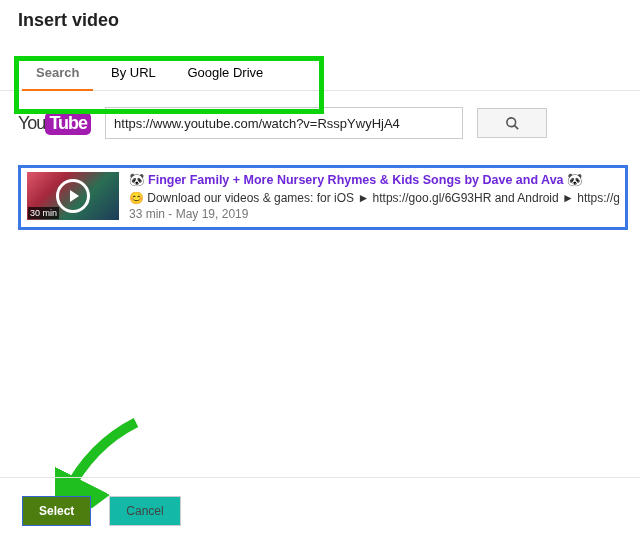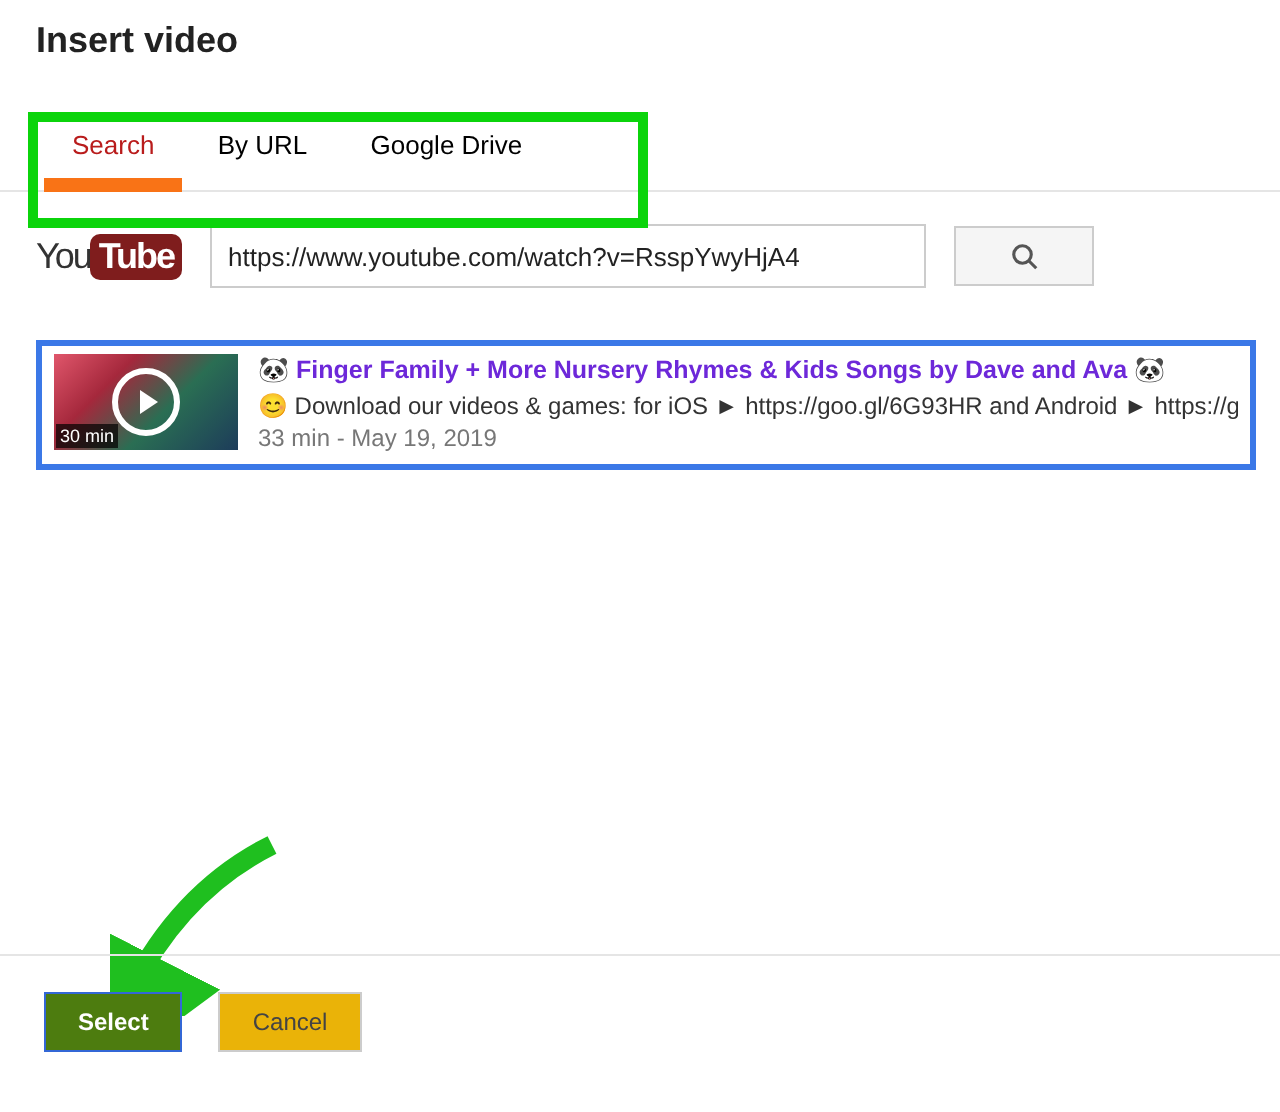--- a/index.html
+++ b/index.html
@@ -1,39 +1,39 @@
 <!DOCTYPE html>
 <html><head>
 <meta charset="utf-8">
 <style>
 html,body{margin:0;padding:0;font-family:Arial,Helvetica,sans-serif;font-size:13px;color:#222;background:#fff}
 .wrap{width:640px;height:556px;position:relative;overflow:hidden}
 .title{font-size:18px;font-weight:700;padding:10px 18px 6px;color:#222}
 .tabs-highlight{position:absolute;top:56px;left:14px;width:310px;height:58px;border:5px solid #0bd40b;box-sizing:border-box;pointer-events:none}
 .tabs-row{padding:8px 0 0 22px;border-bottom:1px solid #e5e5e5;margin-top:10px}
 .tab{display:inline-block;padding:10px 14px 9px;color:#000000;cursor:pointer;font-size:13px}
-.tab.active{color:#b91c1c;font-weight:400;border-bottom:7px solid #f97316;margin-bottom:-1px}
+.tab.active{color:#737373;font-weight:700;border-bottom:2px solid #f97316;margin-bottom:-1px}
 .search-row{padding:16px 0 0 18px;display:flex;align-items:center;gap:14px}
 .yt-logo{display:flex;align-items:center;gap:2px}
 .yt-word{font-family:Arial, sans-serif;font-size:18px;letter-spacing:-1px;color:#333}
 .yt-word .you{font-weight:400}
-.yt-word .tube-box{background:#7f1d1d;color:#fff;border-radius:5px;padding:1px 4px 2px;font-weight:700}
+.yt-word .tube-box{background:#a21caf;color:#fff;border-radius:5px;padding:1px 4px 2px;font-weight:700}
 .search-input{width:340px;height:26px;border:1px solid #ccc;padding:2px 8px;font-size:13px;color:#222}
 .search-btn{width:70px;height:30px;border:1px solid #ccc;background:#f5f5f5;cursor:pointer;display:inline-flex;align-items:center;justify-content:center}
 .result{margin:26px 0 0 18px;border:3px solid #3b78e7;padding:4px 6px;display:flex;gap:10px;width:610px;box-sizing:border-box;overflow:hidden}
 .thumb{width:92px;height:48px;background:linear-gradient(135deg,#e0566b 0%, #a5283c 30%, #2a6e53 60%, #1d3c5a 100%);position:relative;flex:0 0 auto}
 .thumb .play{position:absolute;top:50%;left:50%;width:28px;height:28px;border:3px solid #fff;border-radius:50%;transform:translate(-50%,-50%);display:flex;align-items:center;justify-content:center}
 .thumb .play:after{content:"";border-left:9px solid #fff;border-top:6px solid transparent;border-bottom:6px solid transparent;margin-left:3px}
 .thumb .dur{position:absolute;bottom:1px;left:1px;background:rgba(0,0,0,0.7);color:#fff;font-size:9px;padding:1px 2px}
 .meta{flex:1;min-width:0;font-size:12px;line-height:1.4;white-space:nowrap;overflow:hidden}
 .meta .r-title{font-weight:700;color:#6d28d9;font-size:12.5px}
 .meta .r-desc{color:#333}
 .meta .r-info{color:#777}
 .footer{position:absolute;left:0;right:0;bottom:0;border-top:1px solid #e5e5e5;padding:18px 0 30px 22px;display:flex;gap:18px}
-.btn{height:30px;padding:0 16px;font-size:12px;border:1px solid #ccc;background:#eab308;color:#444;cursor:pointer}
+.btn{height:30px;padding:0 16px;font-size:12px;border:1px solid #ccc;background:#14b8a6;color:#444;cursor:pointer}
 .btn.primary{background:#4d7c0f;border:1px solid #3367d6;color:#fff;font-weight:700}
 .arrow{position:absolute;left:55px;bottom:48px;width:90px;height:90px;pointer-events:none}
 </style>
 </head>
 <body>
 <div class="wrap">
 
 <div class="title">Insert video</div>
 
 <div class="tabs-row">

